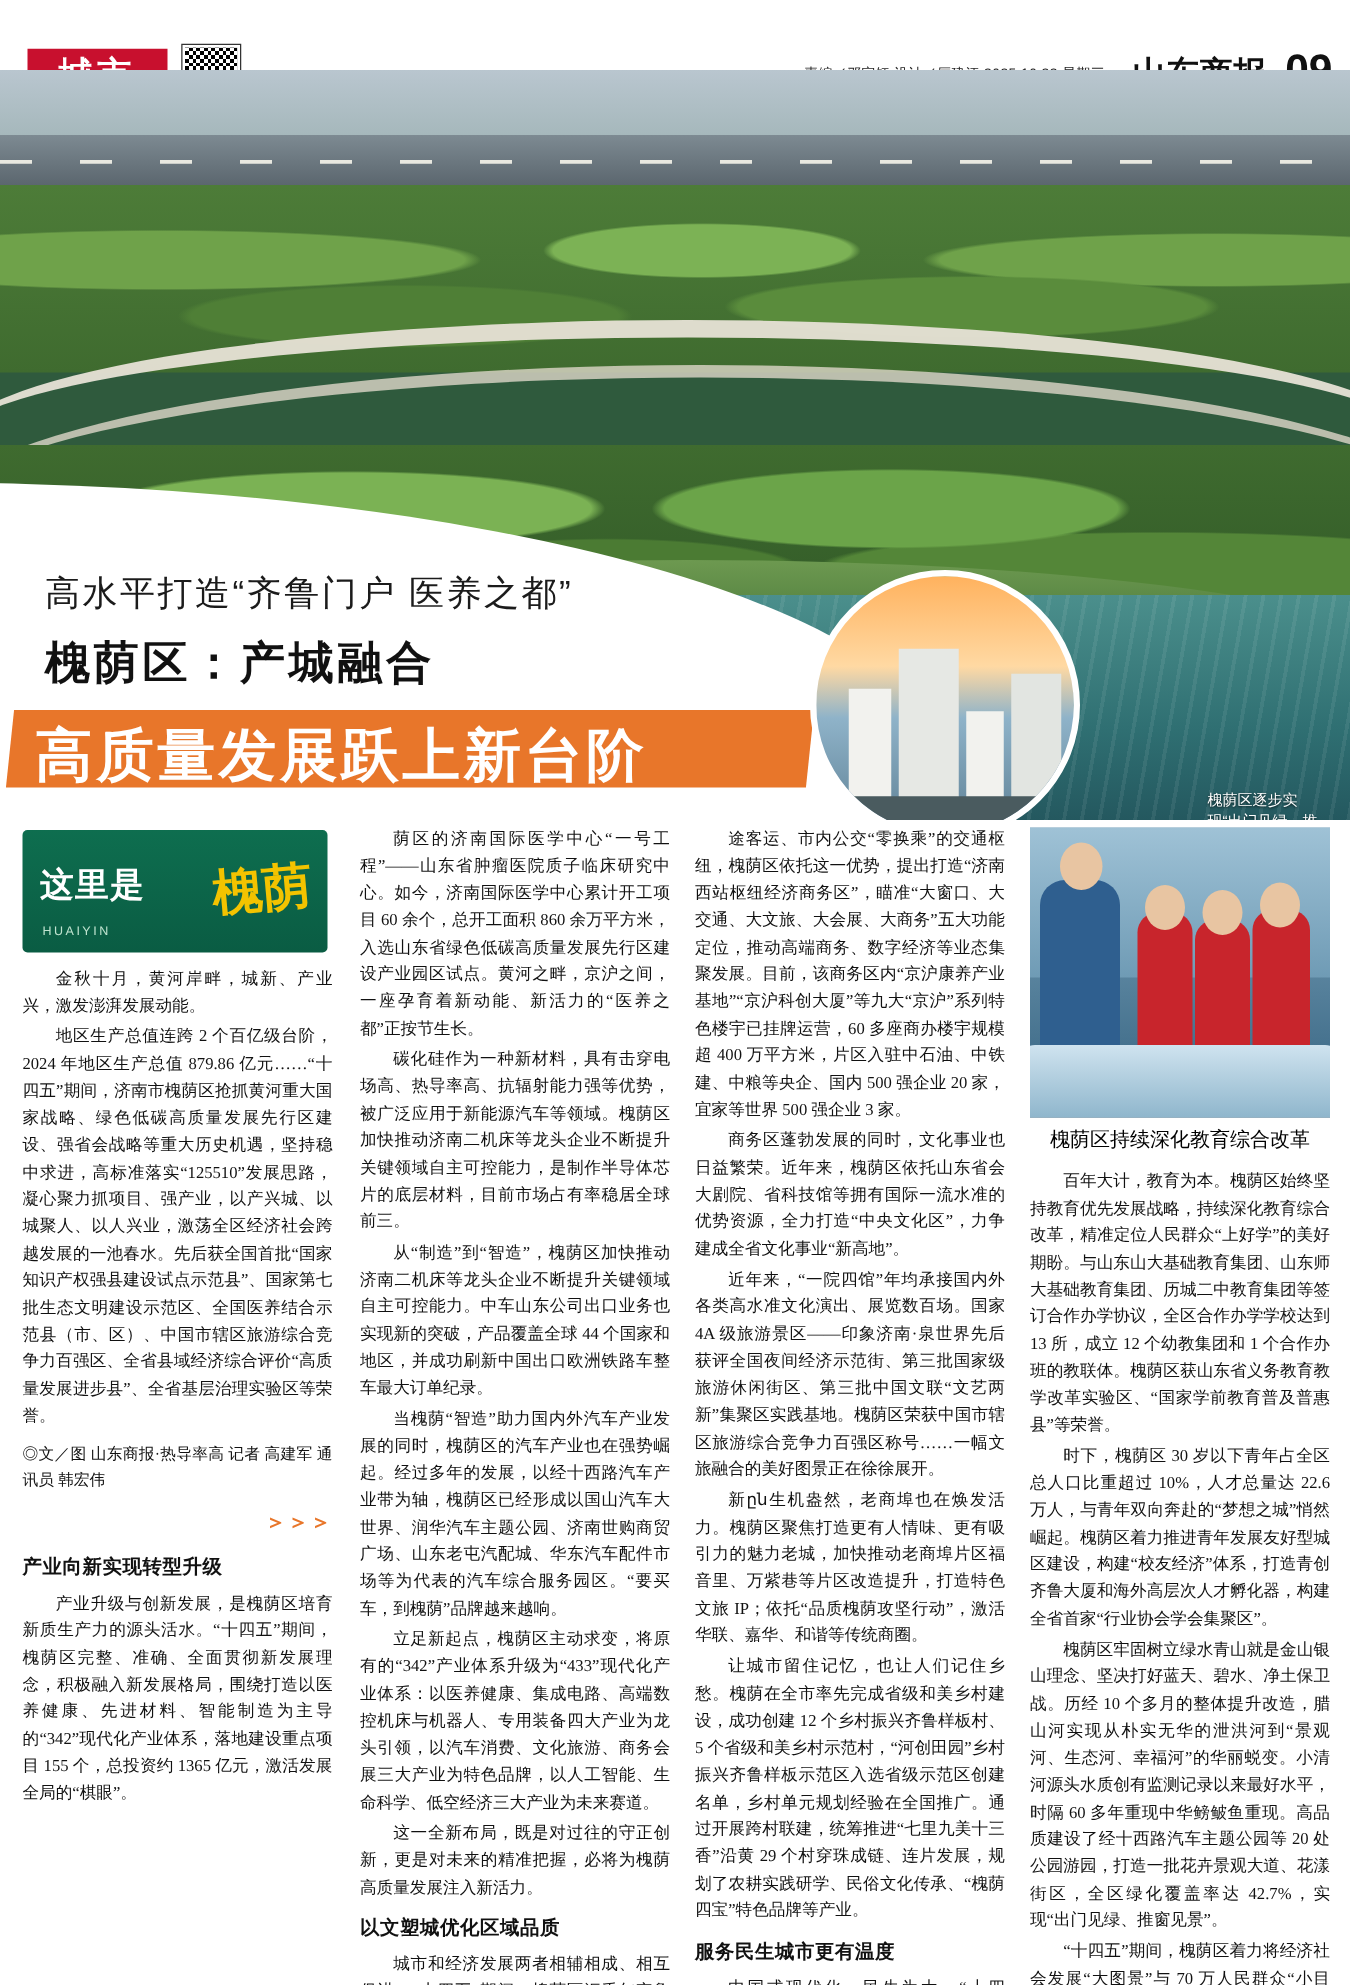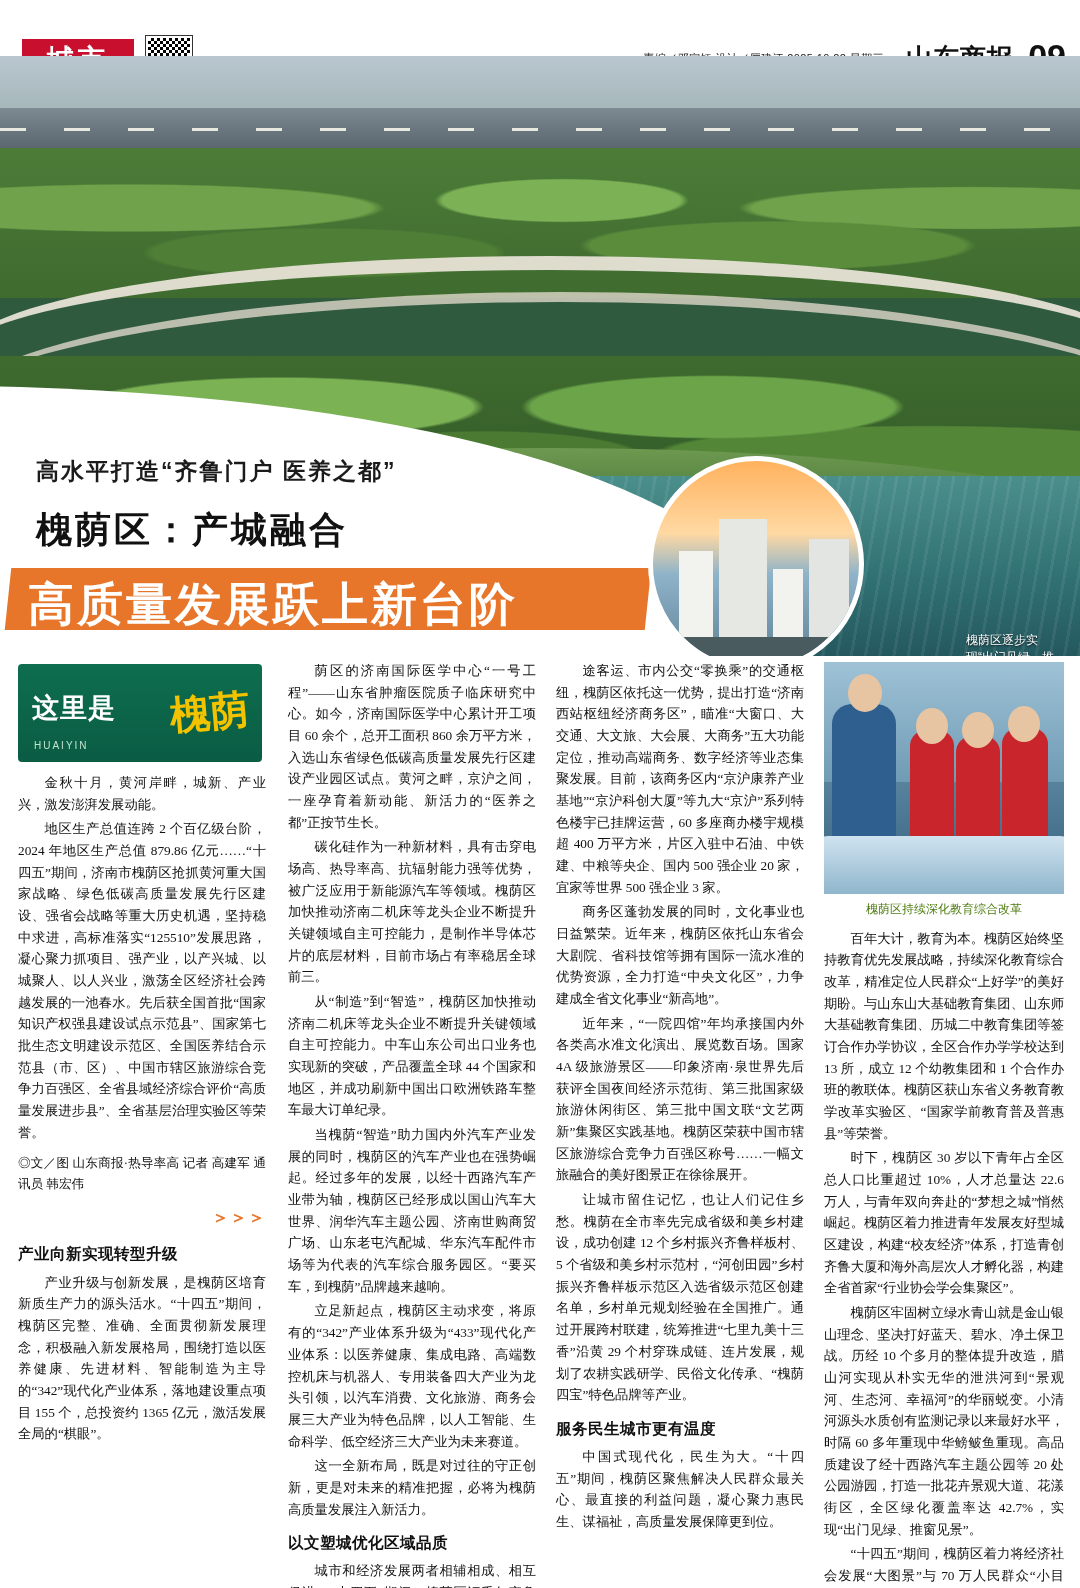--- a/index.html
+++ b/index.html
@@ -125,21 +125,21 @@
     border-radius:0 100% 0 0 / 0 70% 0 0;
   }
   .hero-white-base {
     position:absolute; left:0; top:470px; width:700px; height:190px;
     background:#ffffff;
   }
 
   .hero-title-sub {
     position:absolute; left:36px; top:400px;
     font-family:"Liberation Sans", sans-serif;
-    font-size:23px; font-weight:bold; color:#1b1b1b; letter-spacing:2px;text-align:center;
+    font-size:28px; font-weight:normal; color:#1b1b1b; letter-spacing:2px;text-align:center;
   }
   .hero-title-main {
     position:absolute; left:36px; top:450px;
     font-family:"Liberation Sans", sans-serif;
     font-size:36px; font-weight:bold; color:#111; letter-spacing:3px;
   }
   .hero-title-band {
     position:absolute; left:8px; top:512px; width:640px; height:62px;
     background:#e8762a;
     transform:skewX(-6deg);
@@ -236,21 +236,21 @@
   .photo2 .k1{left:86px;width:44px;height:116px;background:#c8252c;}
   .photo2 .k2{left:132px;width:44px;height:110px;background:#c8252c;}
   .photo2 .k3{left:178px;width:46px;height:118px;background:#c8252c;}
   .photo2 .kh{position:absolute;border-radius:50%;background:#e8c5a2;}
   .photo2 .kh1{left:92px;bottom:150px;width:32px;height:36px;}
   .photo2 .kh2{left:138px;bottom:146px;width:32px;height:36px;}
   .photo2 .kh3{left:184px;bottom:152px;width:32px;height:36px;}
   .photo2 .adult{position:absolute;left:8px;bottom:40px;width:64px;height:150px;background:#2f5f8f;border-radius:20px 20px 4px 4px;}
   .photo2 .adulth{position:absolute;left:24px;bottom:182px;width:34px;height:38px;border-radius:50%;background:#e8c5a2;}
   .cap2 {
-    font-size:12px; color:#4d7c0f; text-align:center; margin-bottom:8px;
+    font-size:16px; color:#000000; text-align:center; margin-bottom:8px;
     font-family:"Liberation Sans", sans-serif;
   }
 </style>
 </head>
 <body>
 
 <div class="masthead">
   <div class="city-tag">城市</div>
   <div class="qr"></div>
   <div class="credit">责编／邓家钰    设计／厉建江  2025.10.22 星期三</div>
@@ -313,20 +313,21 @@
     <p>这一全新布局，既是对过往的守正创新，更是对未来的精准把握，必将为槐荫高质量发展注入新活力。</p>
     <div class="subhead">以文塑城优化区域品质</div>
     <p>城市和经济发展两者相辅相成、相互促进。“十四五”期间，槐荫区汇千年齐鲁文化与百年商埠文化，坚持以“文胺南”融合赋能城市发展，不断满足人民日益增长的美好生活需要。</p>
 
   </div>
 
   <div class="col c3">
     <p>途客运、市内公交“零换乘”的交通枢纽，槐荫区依托这一优势，提出打造“济南西站枢纽经济商务区”，瞄准“大窗口、大交通、大文旅、大会展、大商务”五大功能定位，推动高端商务、数字经济等业态集聚发展。目前，该商务区内“京沪康养产业基地”“京沪科创大厦”等九大“京沪”系列特色楼宇已挂牌运营，60 多座商办楼宇规模超 400 万平方米，片区入驻中石油、中铁建、中粮等央企、国内 500 强企业 20 家，宜家等世界 500 强企业 3 家。</p>
     <p>商务区蓬勃发展的同时，文化事业也日益繁荣。近年来，槐荫区依托山东省会大剧院、省科技馆等拥有国际一流水准的优势资源，全力打造“中央文化区”，力争建成全省文化事业“新高地”。</p>
     <p>近年来，“一院四馆”年均承接国内外各类高水准文化演出、展览数百场。国家 4A 级旅游景区——印象济南·泉世界先后获评全国夜间经济示范街、第三批国家级旅游休闲街区、第三批中国文联“文艺两新”集聚区实践基地。槐荫区荣获中国市辖区旅游综合竞争力百强区称号……一幅文旅融合的美好图景正在徐徐展开。</p>
+    <p>新ըն生机盎然，老商埠也在焕发活力。槐荫区聚焦打造更有人情味、更有吸引力的魅力老城，加快推动老商埠片区福音里、万紫巷等片区改造提升，打造特色文旅 IP；依托“品质槐荫攻坚行动”，激活华联、嘉华、和谐等传统商圈。</p>
     <p>让城市留住记忆，也让人们记住乡愁。槐荫在全市率先完成省级和美乡村建设，成功创建 12 个乡村振兴齐鲁样板村、5 个省级和美乡村示范村，“河创田园”乡村振兴齐鲁样板示范区入选省级示范区创建名单，乡村单元规划经验在全国推广。通过开展跨村联建，统筹推进“七里九美十三香”沿黄 29 个村穿珠成链、连片发展，规划了农耕实践研学、民俗文化传承、“槐荫四宝”特色品牌等产业。</p>
     <div class="subhead">服务民生城市更有温度</div>
     <p>中国式现代化，民生为大。“十四五”期间，槐荫区聚焦解决人民群众最关心、最直接的利益问题，凝心聚力惠民生、谋福祉，高质量发展保障更到位。</p>
   </div>
 
   <div class="col c4">
     <div class="photo2">
       <div class="wall"></div>
       <div class="adult"></div>
       <div class="adulth"></div>

